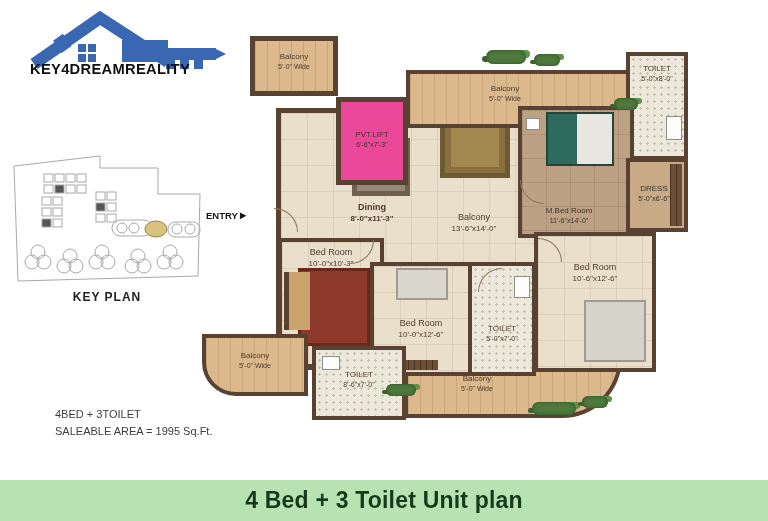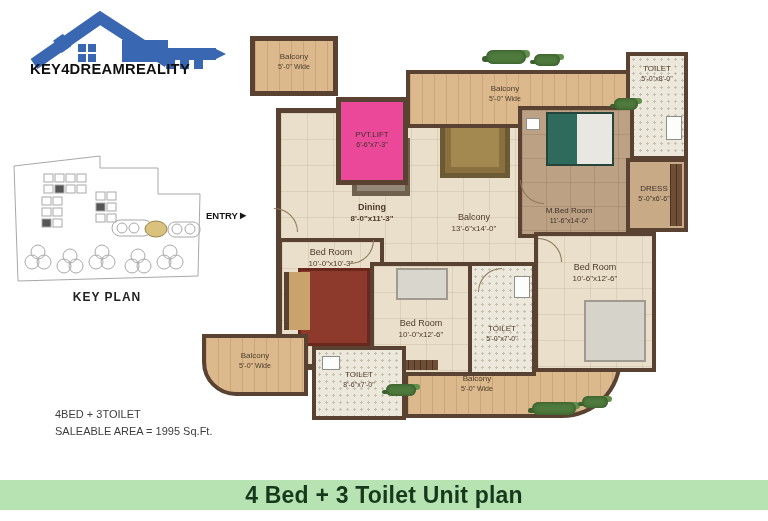--- a/index.html
+++ b/index.html
@@ -13,21 +13,21 @@
 
   
   #keyplan { position:absolute; left:8px; top:148px; width:198px; height:142px; }
   #keyplan-label { position:absolute; left:8px; top:290px; width:198px; text-align:center;
                    font-size:12px; font-weight:bold; letter-spacing:1px; color:#222; }
 
   
   #summary { position:absolute; left:55px; top:406px; font-size:11px; color:#3d3d3d; line-height:1.55; }
 
   
-  #footer { position:absolute; left:0; top:480px; width:768px; height:30px; background:#b7e3b2;
+  #footer { position:absolute; left:0; top:480px; width:768px; height:41px; background:#b7e3b2;
             display:flex; align-items:center; justify-content:center; }
   #footer span { font-size:23px; font-weight:bold; color:#16391c; letter-spacing:.2px; }
 
   
   #plan { position:absolute; left:200px; top:10px; width:505px; height:425px; }
   .room { position:absolute; border:4px solid #5a4232;padding-left:28px; }
   .w5 { border-width:5px; }
   .cream { background:#e9dfcb;
            background-image:linear-gradient(rgba(155,130,95,.16) 1px, transparent 1px),
                             linear-gradient(90deg, rgba(155,130,95,.16) 1px, transparent 1px);

